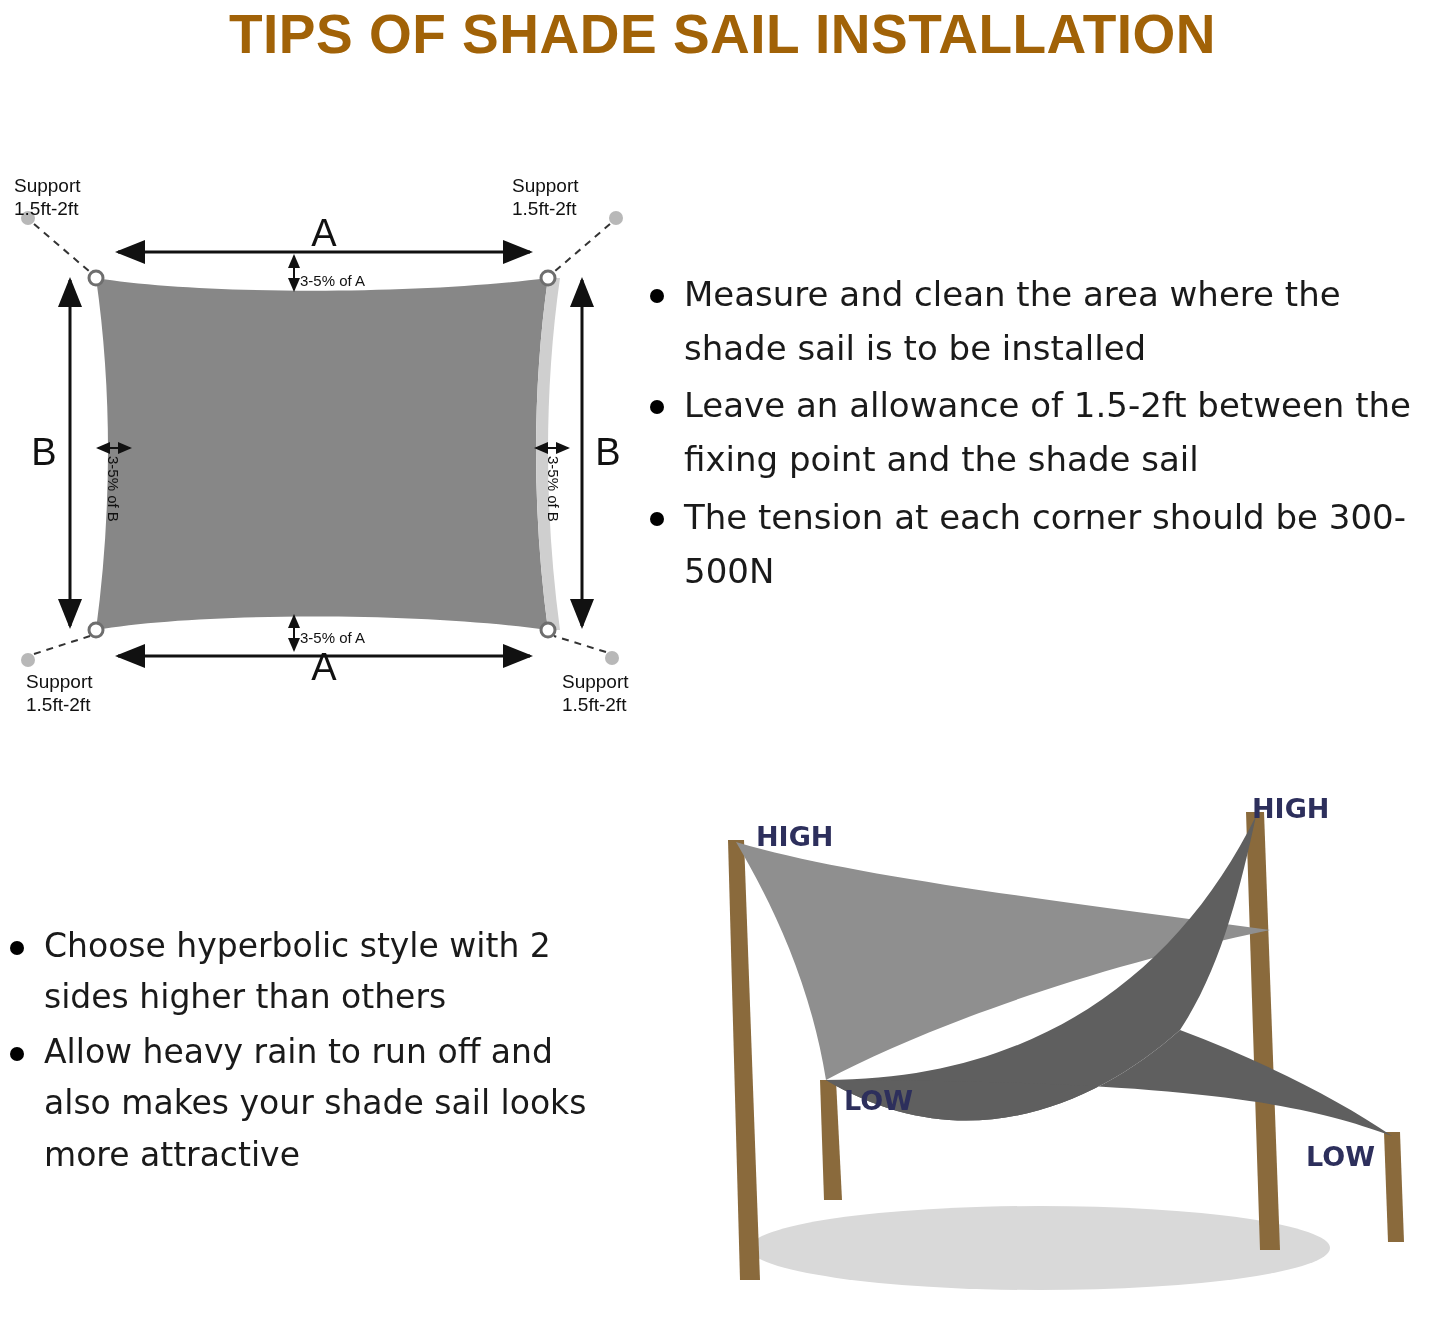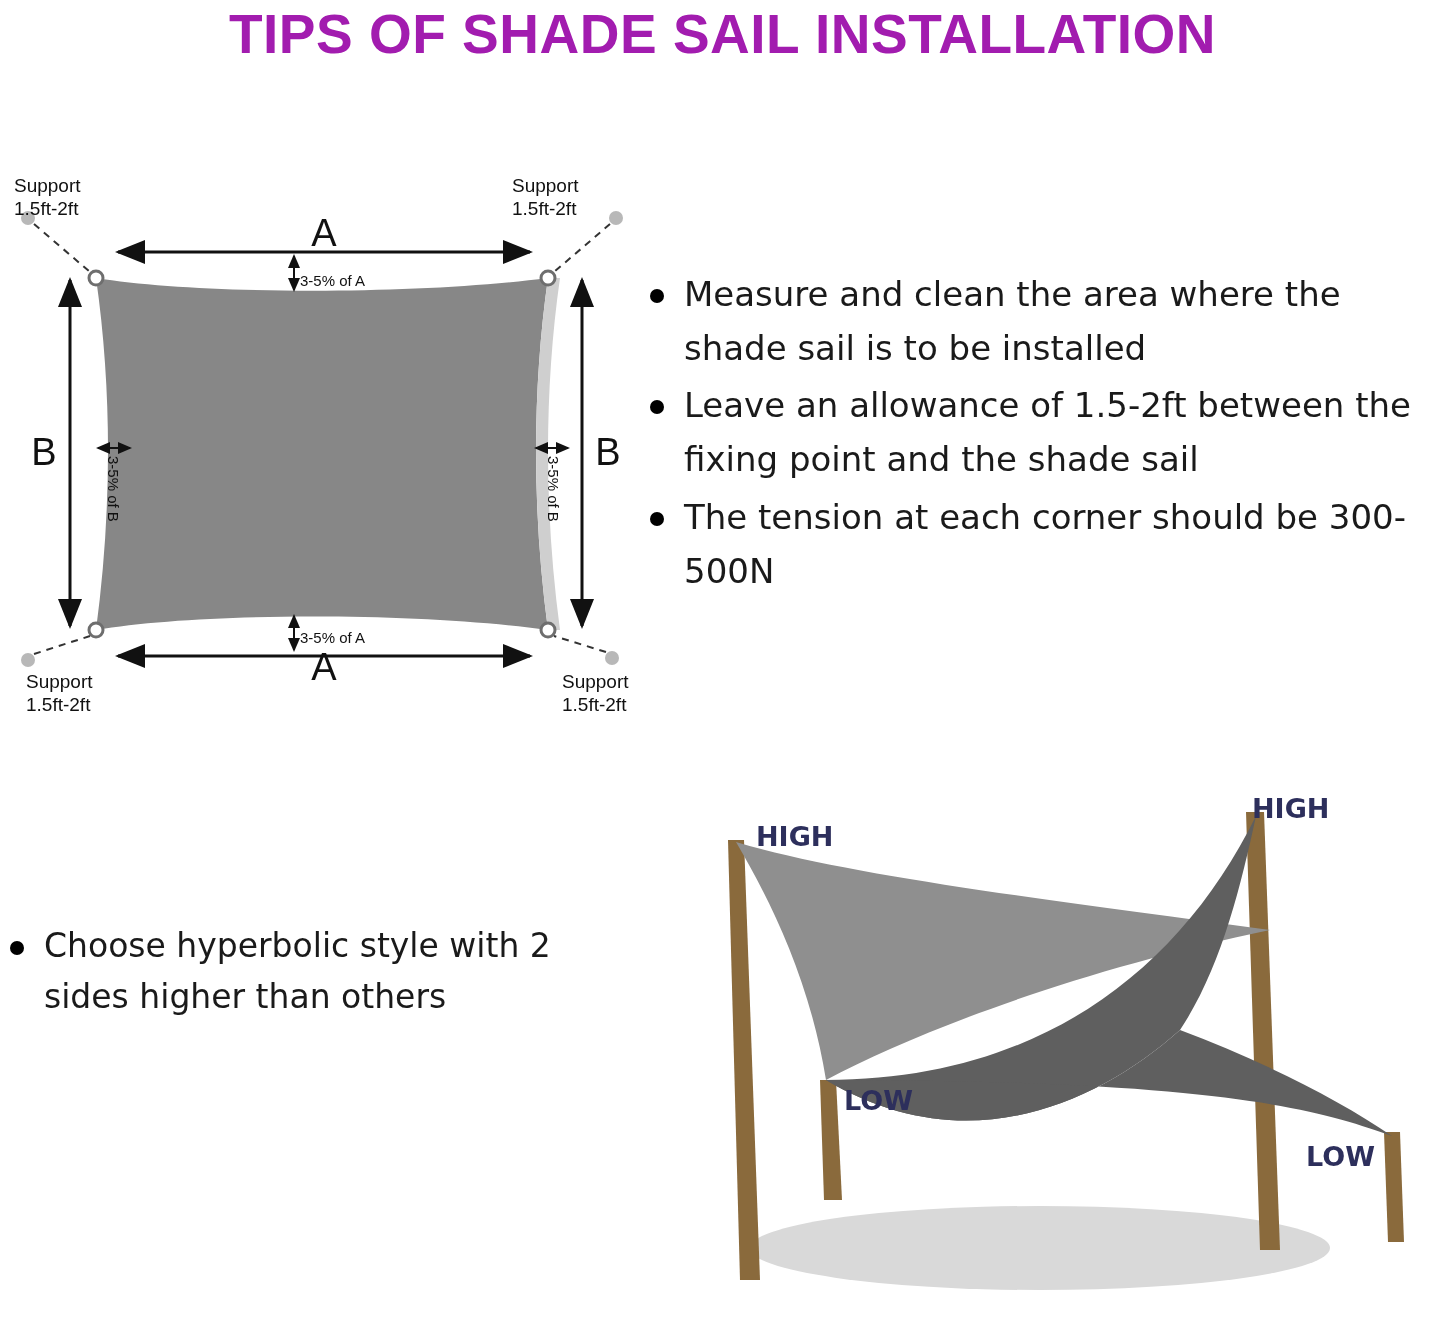--- a/index.html
+++ b/index.html
@@ -18,21 +18,21 @@
   #page-title {
     position: absolute;
     top: 2px;
     left: 0;
     width: 1445px;
     text-align: center;
     font-family: "Liberation Sans", sans-serif;
     font-weight: bold;
     font-size: 55px;
     letter-spacing: 0.5px;
-    color: #a21caf;
+    color: #a16207;
   }
 
   
   #diagram-rect {
     position: absolute;
     left: 0px;
     top: 160px;
     width: 680px;
     height: 580px;
   }
@@ -197,20 +197,21 @@
 </div>
 
 <ul class="bullet-list" id="list-top">
   <li>Measure and clean the area where the shade sail is to be installed</li>
   <li>Leave an allowance of 1.5-2ft between the fixing point and the shade sail</li>
   <li>The tension at each corner should be 300-500N</li>
 </ul>
 
 <ul class="bullet-list" id="list-bottom">
   <li>Choose hyperbolic style with 2 sides higher than others</li>
+  <li>Allow heavy rain to run off and also makes your shade sail looks more attractive</li>
 </ul>
 
 <div id="illustration">
   <svg width="825" height="539" viewBox="0 0 825 539" xmlns="http://www.w3.org/2000/svg">
 
     <ellipse cx="420" cy="468" rx="290" ry="42" fill="#d9d9d9"></ellipse>
 
     <polygon points="108,60 124,60 140,500 120,500" fill="#8a6a3c"></polygon>
 
     <polygon points="626,32 644,32 660,470 640,470" fill="#8a6a3c"></polygon>

